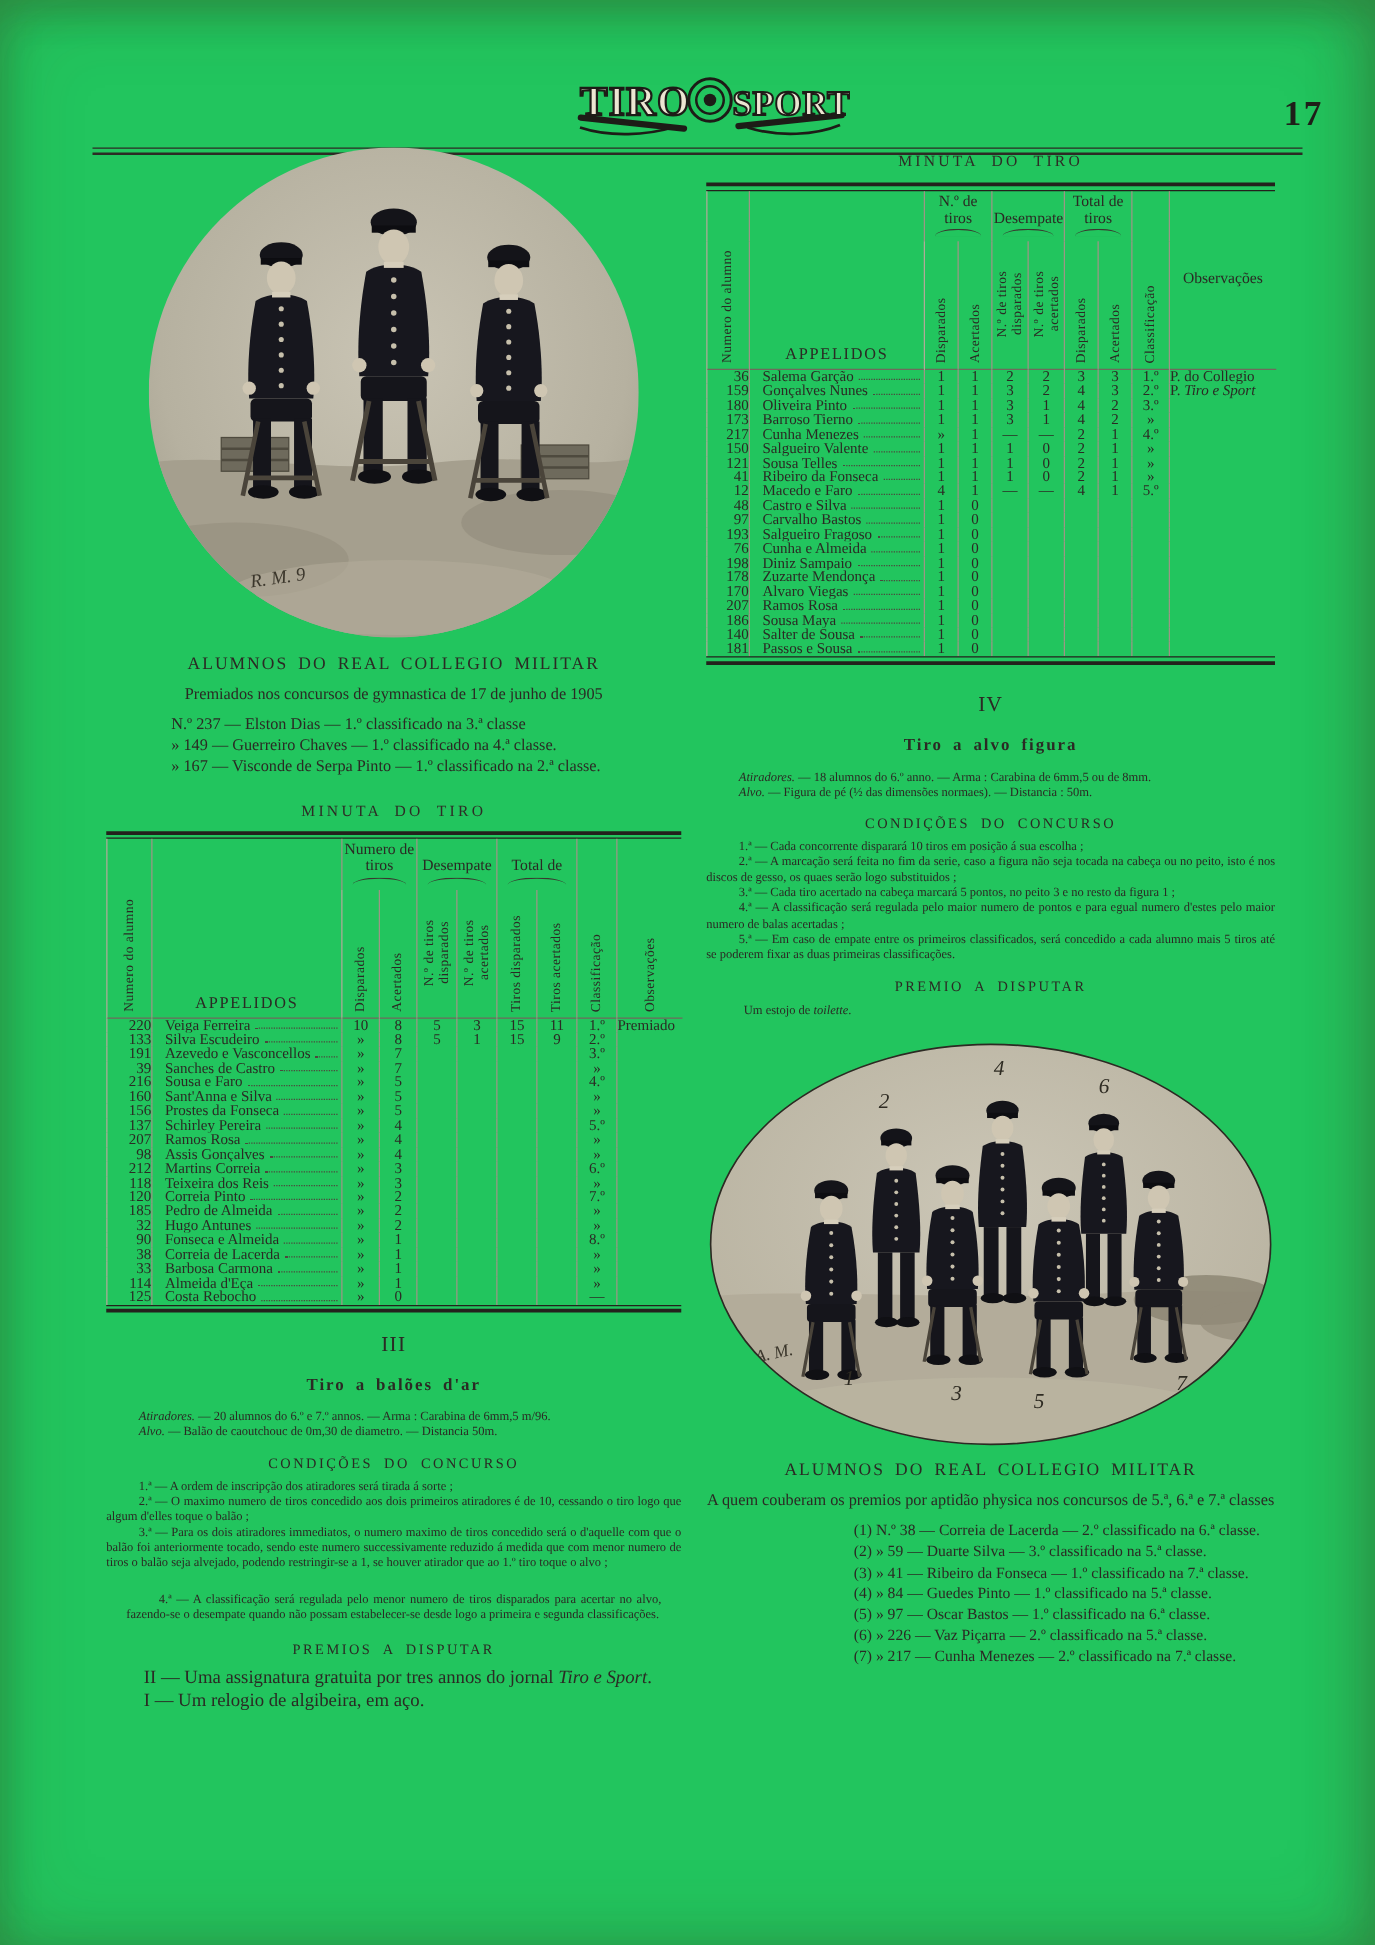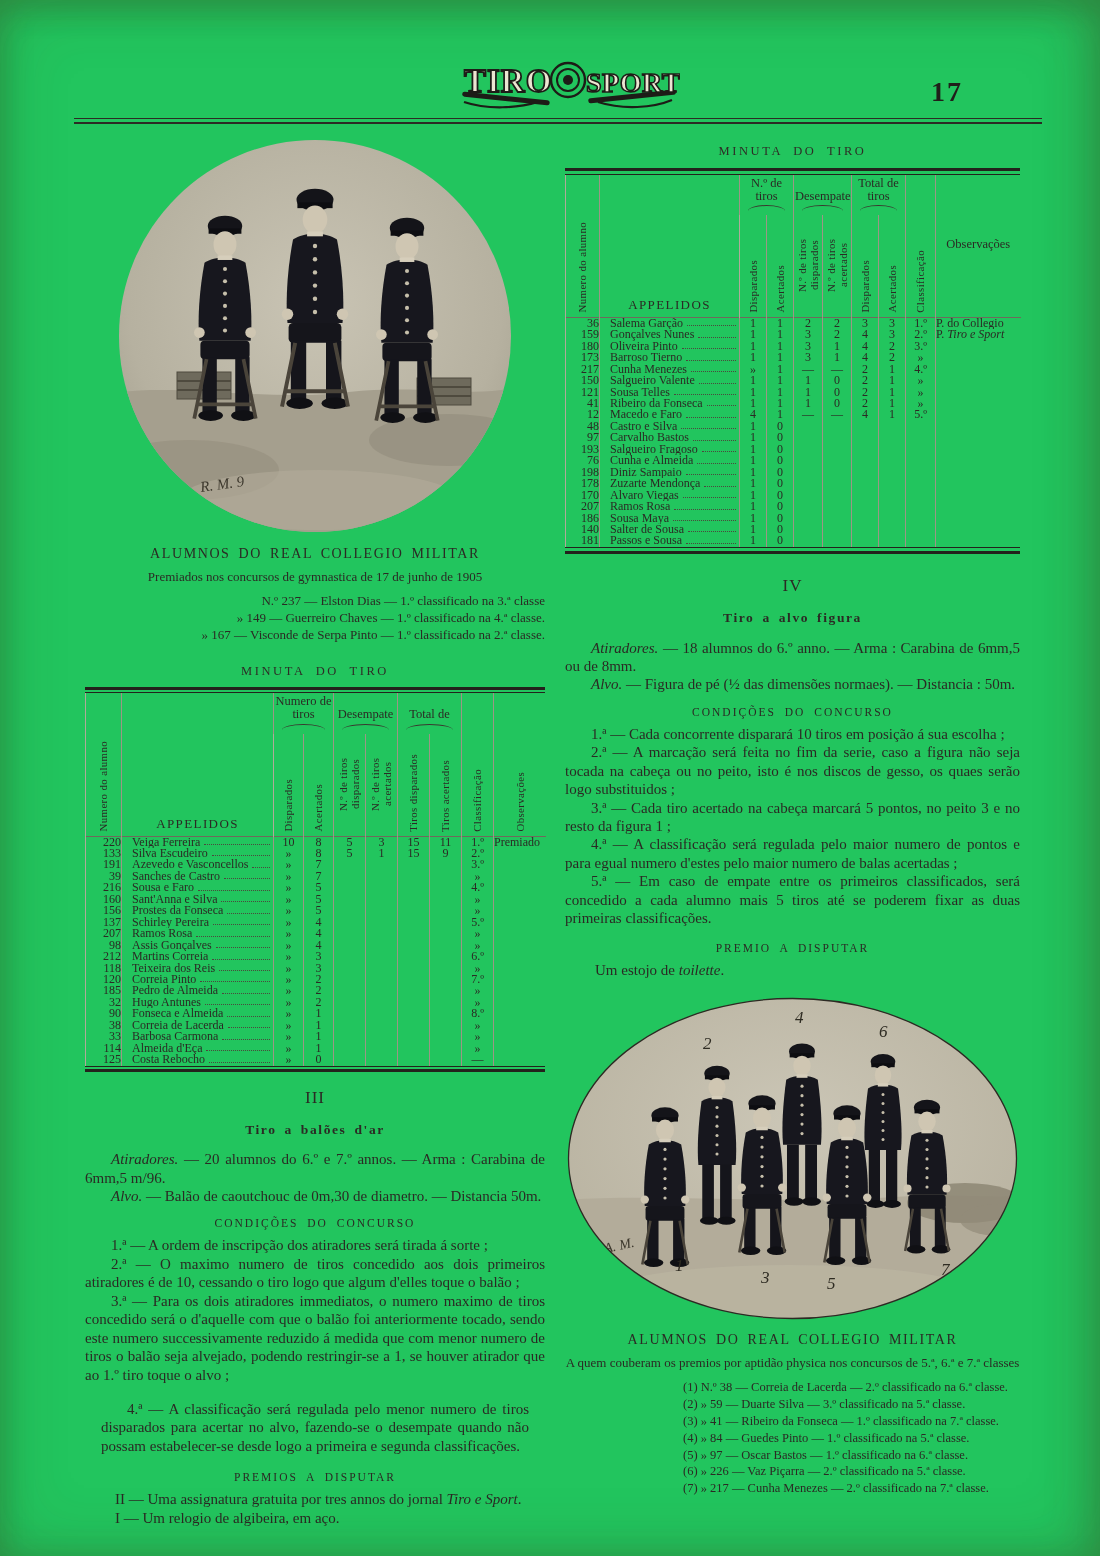--- a/index.html
+++ b/index.html
@@ -4,35 +4,35 @@
 <style>
   html,body{margin:0;padding:0;background:#b7b0a0;}
   .page{position:relative;width:1100px;height:1556px;margin:0 auto;
         background:#22c55e;overflow:hidden;
         font-family:"Liberation Serif","DejaVu Serif",serif;color:#2b2a24;}
   .page::after{content:'';position:absolute;inset:0;pointer-events:none;
         box-shadow:inset 0 0 70px rgba(70,58,32,.20),inset -20px 0 38px rgba(70,58,32,.16),
                    inset 0 16px 26px rgba(50,42,20,.12),inset 14px 0 24px rgba(70,58,32,.08);}
   
   .masthead{position:absolute;left:458px;top:52px;width:222px;height:66px;}
-  .pagenum{position:absolute;left:912px;top:76px;width:70px;text-align:center;
+  .pagenum{position:absolute;left:1008px;top:76px;width:70px;text-align:center;
            font-size:28px;font-weight:bold;letter-spacing:2px;color:#201f1a;}
   .headrule{position:absolute;left:74px;top:118px;width:968px;height:3px;
             border-top:1.6px solid #2c2b24;border-bottom:2.6px solid #2c2b24;}
   
-  .col{position:absolute;top:138px;}
+  .col{position:absolute;top:116px;}
   .col-left{left:85px;width:460px;}
   .col-right{left:565px;width:455px;}
   
   .kicker{text-align:center;font-size:12.5px;letter-spacing:2.6px;word-spacing:5px;color:#2e2d26;}
   .secnum{text-align:center;font-size:17px;letter-spacing:1px;margin-top:16px;}
   .sectitle{text-align:center;font-size:13.5px;font-weight:bold;letter-spacing:1.6px;word-spacing:3px;margin-top:14px;}
   .smallhead{text-align:center;font-size:11.5px;letter-spacing:2px;word-spacing:4px;margin:12px 0 7px;}
   
-  .para{font-size:15px;line-height:1.23;text-align:justify;text-indent:26px;margin:0;}
+  .para{font-size:10px;line-height:1.23;text-align:justify;text-indent:26px;margin:0;}
   .para i{font-style:italic;}
   .hang{font-size:15px;line-height:1.25;padding-left:60px;text-indent:-30px;margin:0;}
   
   .rule-top{border-top:3px solid #23221c;border-bottom:1.2px solid #23221c;height:2.6px;}
   .rule-bot{border-top:1.2px solid #23221c;border-bottom:3px solid #23221c;height:2.6px;}
   table.mt{width:100%;border-collapse:collapse;table-layout:fixed;}
   table.mt th,table.mt td{border-left:1px solid #9c9685;font-weight:normal;overflow:hidden;}
   table.mt th:first-child,table.mt td:first-child{border-left:1px solid #b0aa98;}
   table.mt thead{border-bottom:1px solid #6f6a5c;}
   table.mt thead th{vertical-align:bottom;padding:2px 1px 4px;}
@@ -47,21 +47,21 @@
   td.c-name .cellflex{display:flex;align-items:flex-end;padding-left:10px;}
   td.c-name .nm{white-space:nowrap;}
   td.c-name .ldr{flex:1;border-bottom:1.6px dotted #4c483d;margin:0 3px 3px 4px;min-width:0;}
   td.c-v{text-align:center;}
   td.c-cl{text-align:center;font-size:11.5px;}
   td.c-obs{padding-left:5px;white-space:nowrap;font-size:12px;}
   td.c-obs i{font-style:italic;}
   
   .cap-title{text-align:center;font-size:14px;letter-spacing:1.6px;word-spacing:3px;margin-top:14px;}
   .cap-sub{text-align:center;font-size:13px;margin-top:7px;}
-  .cap-list{margin:8px 0 0 52px;font-size:13px;line-height:1.3;text-align:right;}
+  .cap-list{margin:8px 0 0 52px;font-size:13px;line-height:1.3;}
   .cap-list2{margin:8px 0 0 118px;font-size:12.5px;line-height:1.35;}
   
   .photo-circle{width:392px;height:392px;margin:2px auto 0;}
   .photo-oval{width:455px;height:327px;margin:16px auto 0;}
   .premios{margin-top:4px;}
 </style>
 </head>
 <body>
 
 <div class="page">

